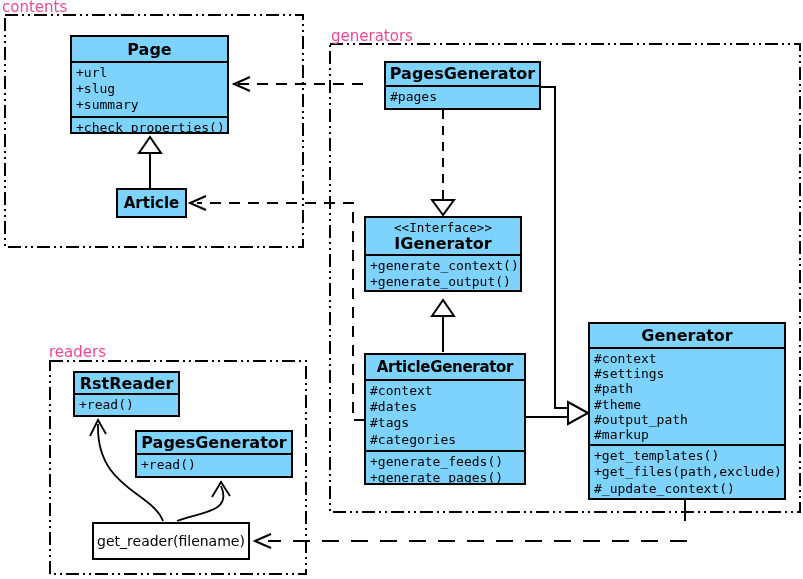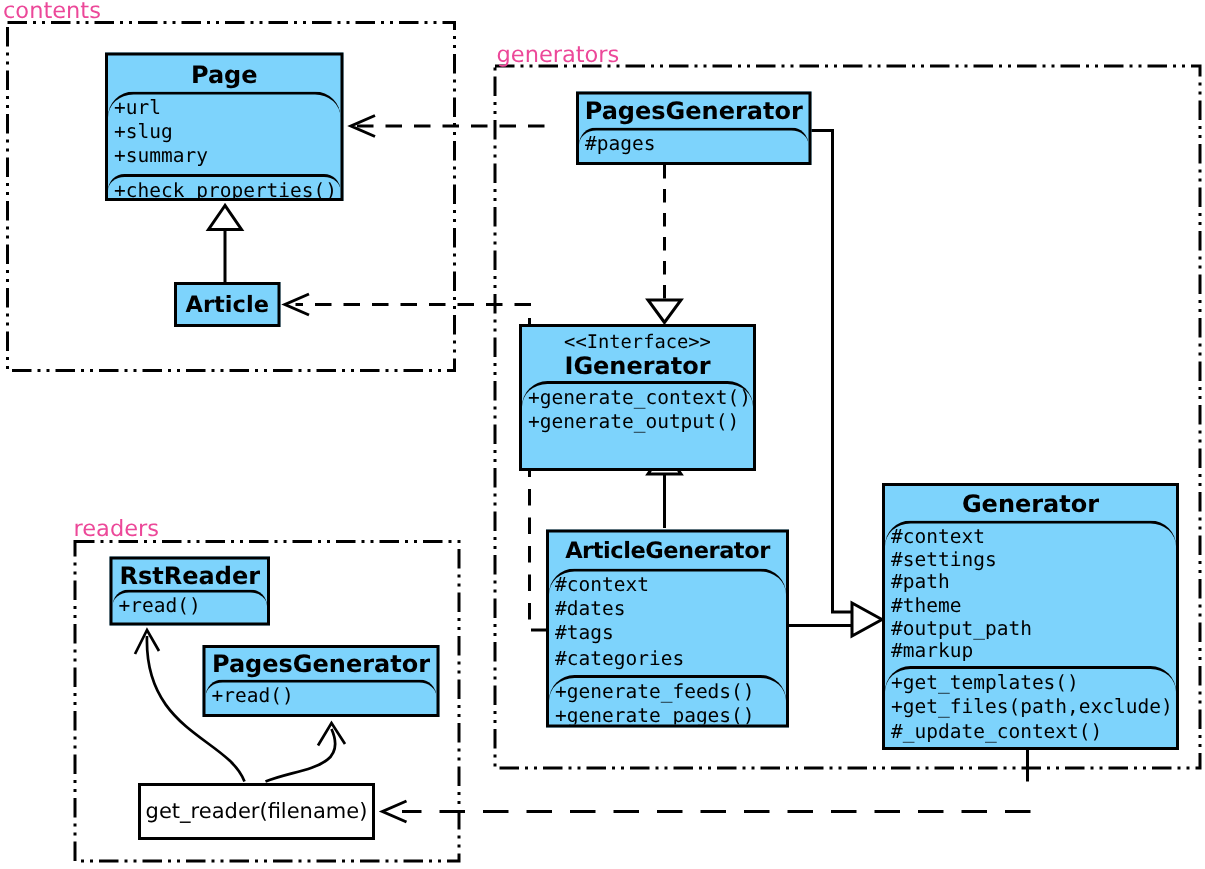--- a/index.html
+++ b/index.html
@@ -21,21 +21,21 @@
     text-align:center;padding:3px 1px 2px;white-space:nowrap;
   }
   .uml-title.small{font-size:15px;letter-spacing:-0.3px;}
   .stereotype{
     display:block;font-family:"DejaVu Sans Mono",monospace;font-weight:normal;
     font-size:12.5px;line-height:15px;
   }
   .sect{
     flex:0 0 auto;border-top:2px solid #000;
     font-family:"DejaVu Sans Mono",monospace;font-size:13px;line-height:16.2px;
-    padding:2px 1px 2px 4px;white-space:nowrap;border-radius:17px;
+    padding:2px 1px 2px 4px;white-space:nowrap;
   }
   .sect.grow{flex:1 0 auto;}
   .sect.dense{line-height:15.2px;}
   .member{white-space:nowrap;}
   .title-only{justify-content:center;}
   .plain-box{
     position:absolute;box-sizing:border-box;background:#fff;border:2px solid #000;
     display:flex;align-items:center;justify-content:center;
     font-size:14px;white-space:nowrap;
   }
@@ -119,21 +119,21 @@
     <div class="uml-title" style="padding:0;font-size:15px">Article</div>
   </div>
 
   <div class="uml-class" style="left:384px;top:61px;width:157px;height:49px">
     <div class="uml-title" style="padding:1px 1px 2px">PagesGenerator</div>
     <div class="sect grow">
       <div class="member">#pages</div>
     </div>
   </div>
 
-  <div class="uml-class" style="left:346px;top:216px;width:158px;height:98px">
+  <div class="uml-class" style="left:364px;top:216px;width:158px;height:76px">
     <div class="uml-title" style="padding:2px 1px 1px;font-size:16px;line-height:18px">
       <span class="stereotype">&lt;&lt;Interface&gt;&gt;</span>
       <span>IGenerator</span>
     </div>
     <div class="sect grow">
       <div class="member">+generate_context()</div>
       <div class="member">+generate_output()</div>
     </div>
   </div>
 

